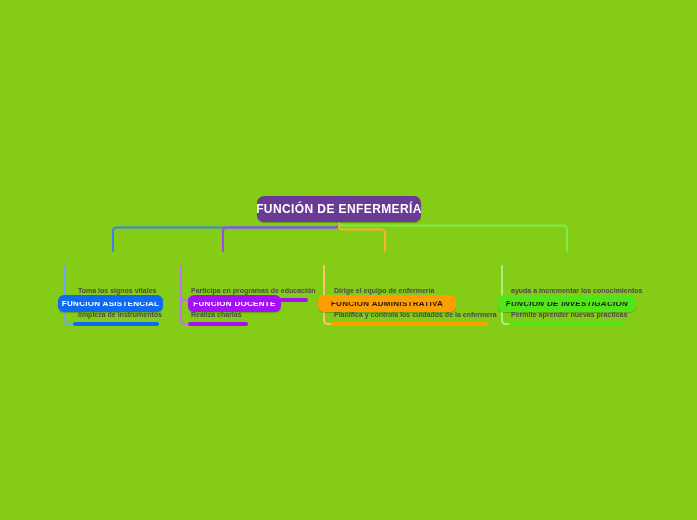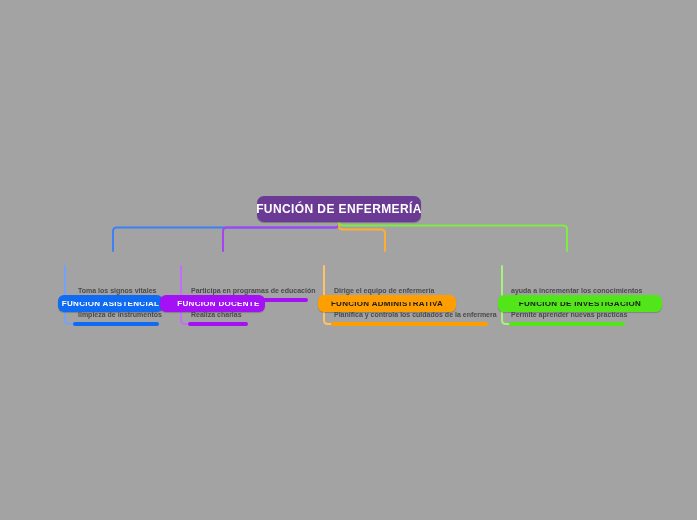--- a/index.html
+++ b/index.html
@@ -1,17 +1,17 @@
 <!DOCTYPE html>
 <html><head>
 <meta charset="utf-8">
 <style>
   html,body{margin:0;padding:0;background:#ffffff;}
   .canvas{
-    position:relative;width:697px;height:520px;background:#a3a3a3;overflow:hidden;
+    position:relative;width:697px;height:520px;background:#84cc16;overflow:hidden;
     font-family:"Liberation Sans", sans-serif;
   }
   .connectors{position:absolute;left:0;top:0;width:697px;height:520px;}
   .connectors path{fill:none;stroke-width:2;stroke-linecap:round;}
   .root-node{
     position:absolute;left:257px;top:196px;width:164px;height:26px;
     border-radius:7px;display:flex;align-items:center;justify-content:center;
     font-size:12px;font-weight:bold;letter-spacing:.4px;white-space:nowrap;
     box-shadow:0 1px 1px rgba(0,0,0,.25);
   }
@@ -54,37 +54,37 @@
   </div>
 
   <div class="branch-node" style="left: 58px; width: 105px; background-color: rgb(15, 107, 242); color: rgb(255, 255, 255);">
     <span>FUNCIÓN ASISTENCIAL</span>
   </div>
   <div class="child-label" style="left: 78px; top: 287px; color: rgb(74, 74, 74);">Toma los signos vitales</div>
   <div class="child-bar" style="left: 73px; top: 298px; width: 85px; background-color: rgb(15, 107, 242);"></div>
   <div class="child-label" style="left: 78px; top: 311px; color: rgb(74, 74, 74);">limpieza de instrumentos</div>
   <div class="child-bar" style="left: 73px; top: 322px; width: 86px; background-color: rgb(15, 107, 242);"></div>
 
-  <div class="branch-node" style="left: 160px; width: 93px; background-color: rgb(164, 17, 245); color: rgb(255, 255, 255); padding-left: 12px;">
+  <div class="branch-node" style="left: 188px; width: 93px; background-color: rgb(164, 17, 245); color: rgb(255, 255, 255);">
     <span>FUNCIÓN DOCENTE</span>
   </div>
   <div class="child-label" style="left: 191px; top: 287px; color: rgb(74, 74, 74);">Participa en programas de educación</div>
   <div class="child-bar" style="left: 188px; top: 298px; width: 120px; background-color: rgb(164, 17, 245);"></div>
   <div class="child-label" style="left: 191px; top: 311px; color: rgb(74, 74, 74);">Realiza charlas</div>
   <div class="child-bar" style="left: 188px; top: 322px; width: 60px; background-color: rgb(164, 17, 245);"></div>
 
   <div class="branch-node" style="left: 318px; width: 138px; background-color: rgb(255, 158, 0); color: rgb(26, 26, 26);">
     <span>FUNCIÓN ADMINISTRATIVA</span>
   </div>
   <div class="child-label" style="left: 334px; top: 287px; color: rgb(74, 74, 74);">Dirige el equipo de enfermería</div>
   <div class="child-bar" style="left: 331px; top: 298px; width: 106px; background-color: rgb(255, 158, 0);"></div>
   <div class="child-label" style="left: 334px; top: 311px; color: rgb(74, 74, 74);">Planifica y controla los cuidados de la enfermera</div>
   <div class="child-bar" style="left: 331px; top: 322px; width: 157px; background-color: rgb(255, 158, 0);"></div>
 
-  <div class="branch-node" style="left: 498px; width: 164px; background-color: rgb(82, 230, 26); color: rgb(26, 26, 26);">
+  <div class="branch-node" style="left: 498px; width: 138px; background-color: rgb(82, 230, 26); color: rgb(26, 26, 26); font-style: italic;">
     <span>FUNCIÓN DE INVESTIGACIÓN</span>
   </div>
   <div class="child-label" style="left: 511px; top: 287px; color: rgb(74, 74, 74);">ayuda a incrementar los conocimientos</div>
   <div class="child-bar" style="left: 509px; top: 298px; width: 126px; background-color: rgb(82, 230, 26);"></div>
   <div class="child-label" style="left: 511px; top: 311px; color: rgb(74, 74, 74);">Permite aprender nuevas practicas</div>
   <div class="child-bar" style="left: 509px; top: 322px; width: 116px; background-color: rgb(82, 230, 26);"></div>
 
 </div>
 
 </body></html>

